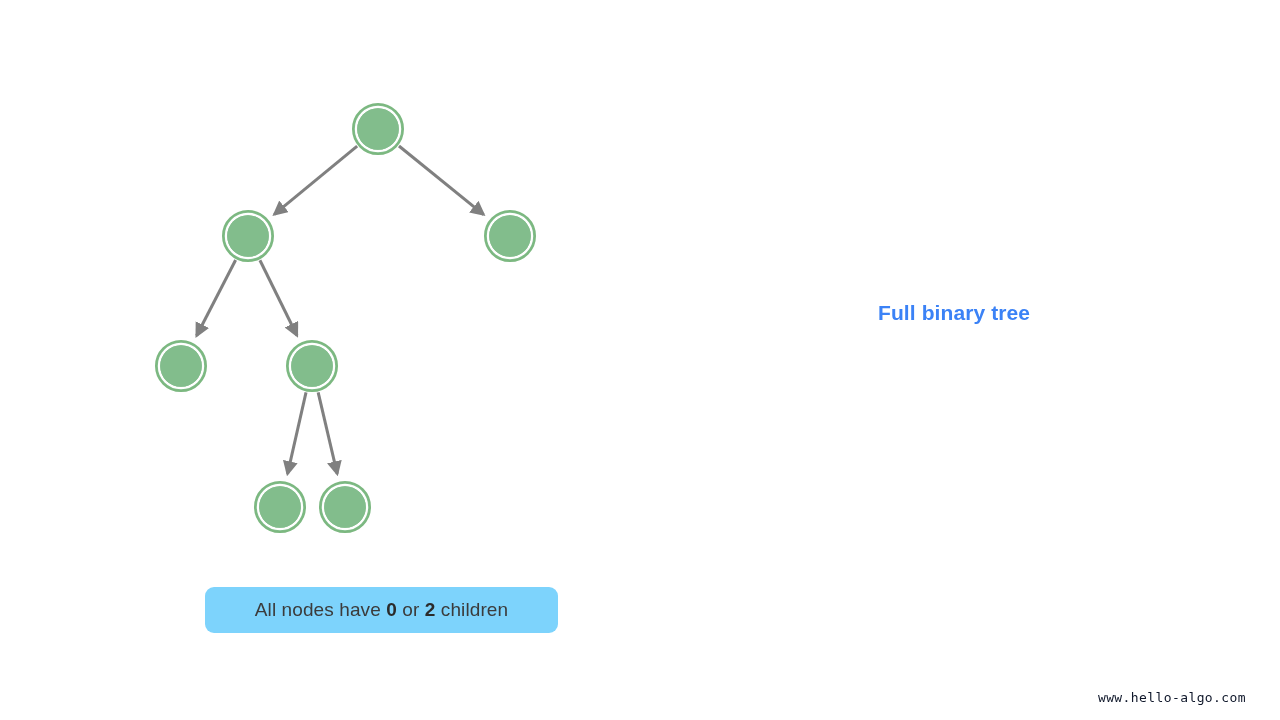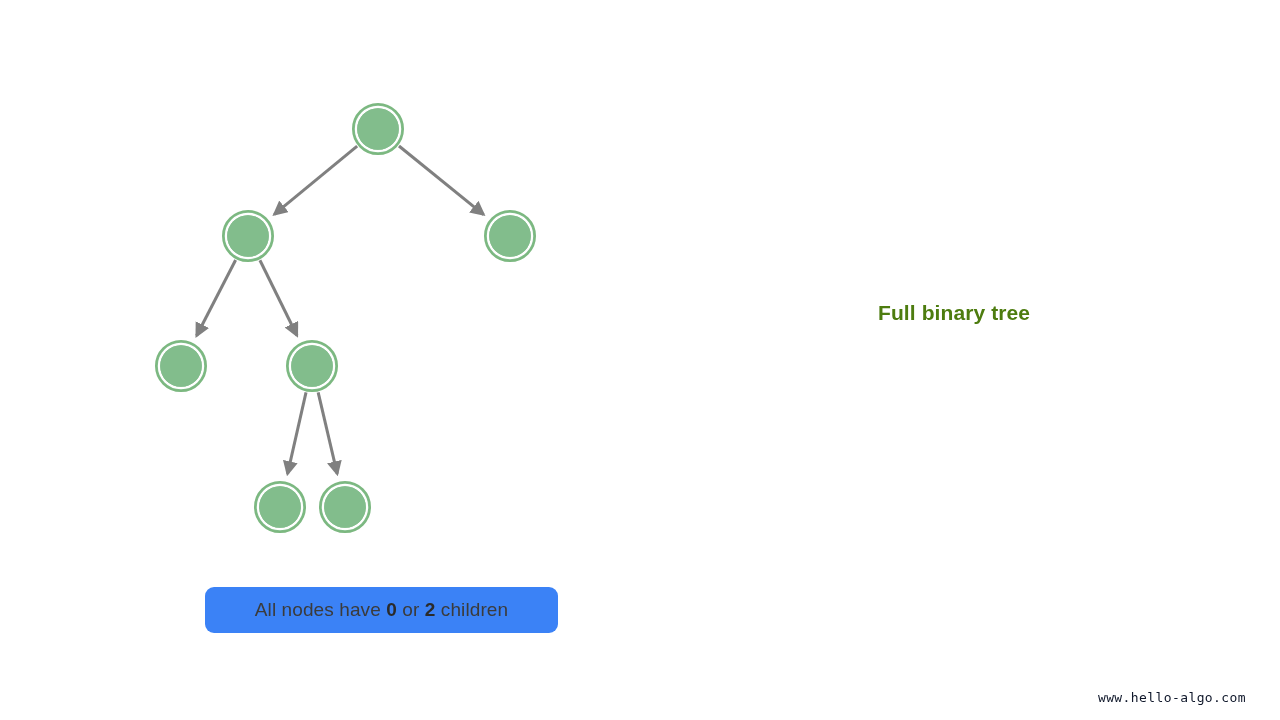--- a/index.html
+++ b/index.html
@@ -35,34 +35,34 @@
   }
 
   
   .diagram-title {
     position: absolute;
     left: 878px;
     top: 300px;
     width: 260px;
     font-size: 21px;
     font-weight: bold;
-    color: #4d7c0f;
+    color: #3b82f6;
     letter-spacing: 0.1px;
     line-height: 1.2;
     white-space: nowrap;
   }
 
   
   .caption-box {
     position: absolute;
     left: 205px;
     top: 587px;
     width: 353px;
     height: 46px;
-    background: #3b82f6;
+    background: #7dd3fc;
     border-radius: 9px;
     display: flex;
     align-items: center;
     justify-content: center;
     box-sizing: border-box;
   }
   .caption-text {
     font-size: 19px;
     color: #3b3b3b;
     white-space: nowrap;

